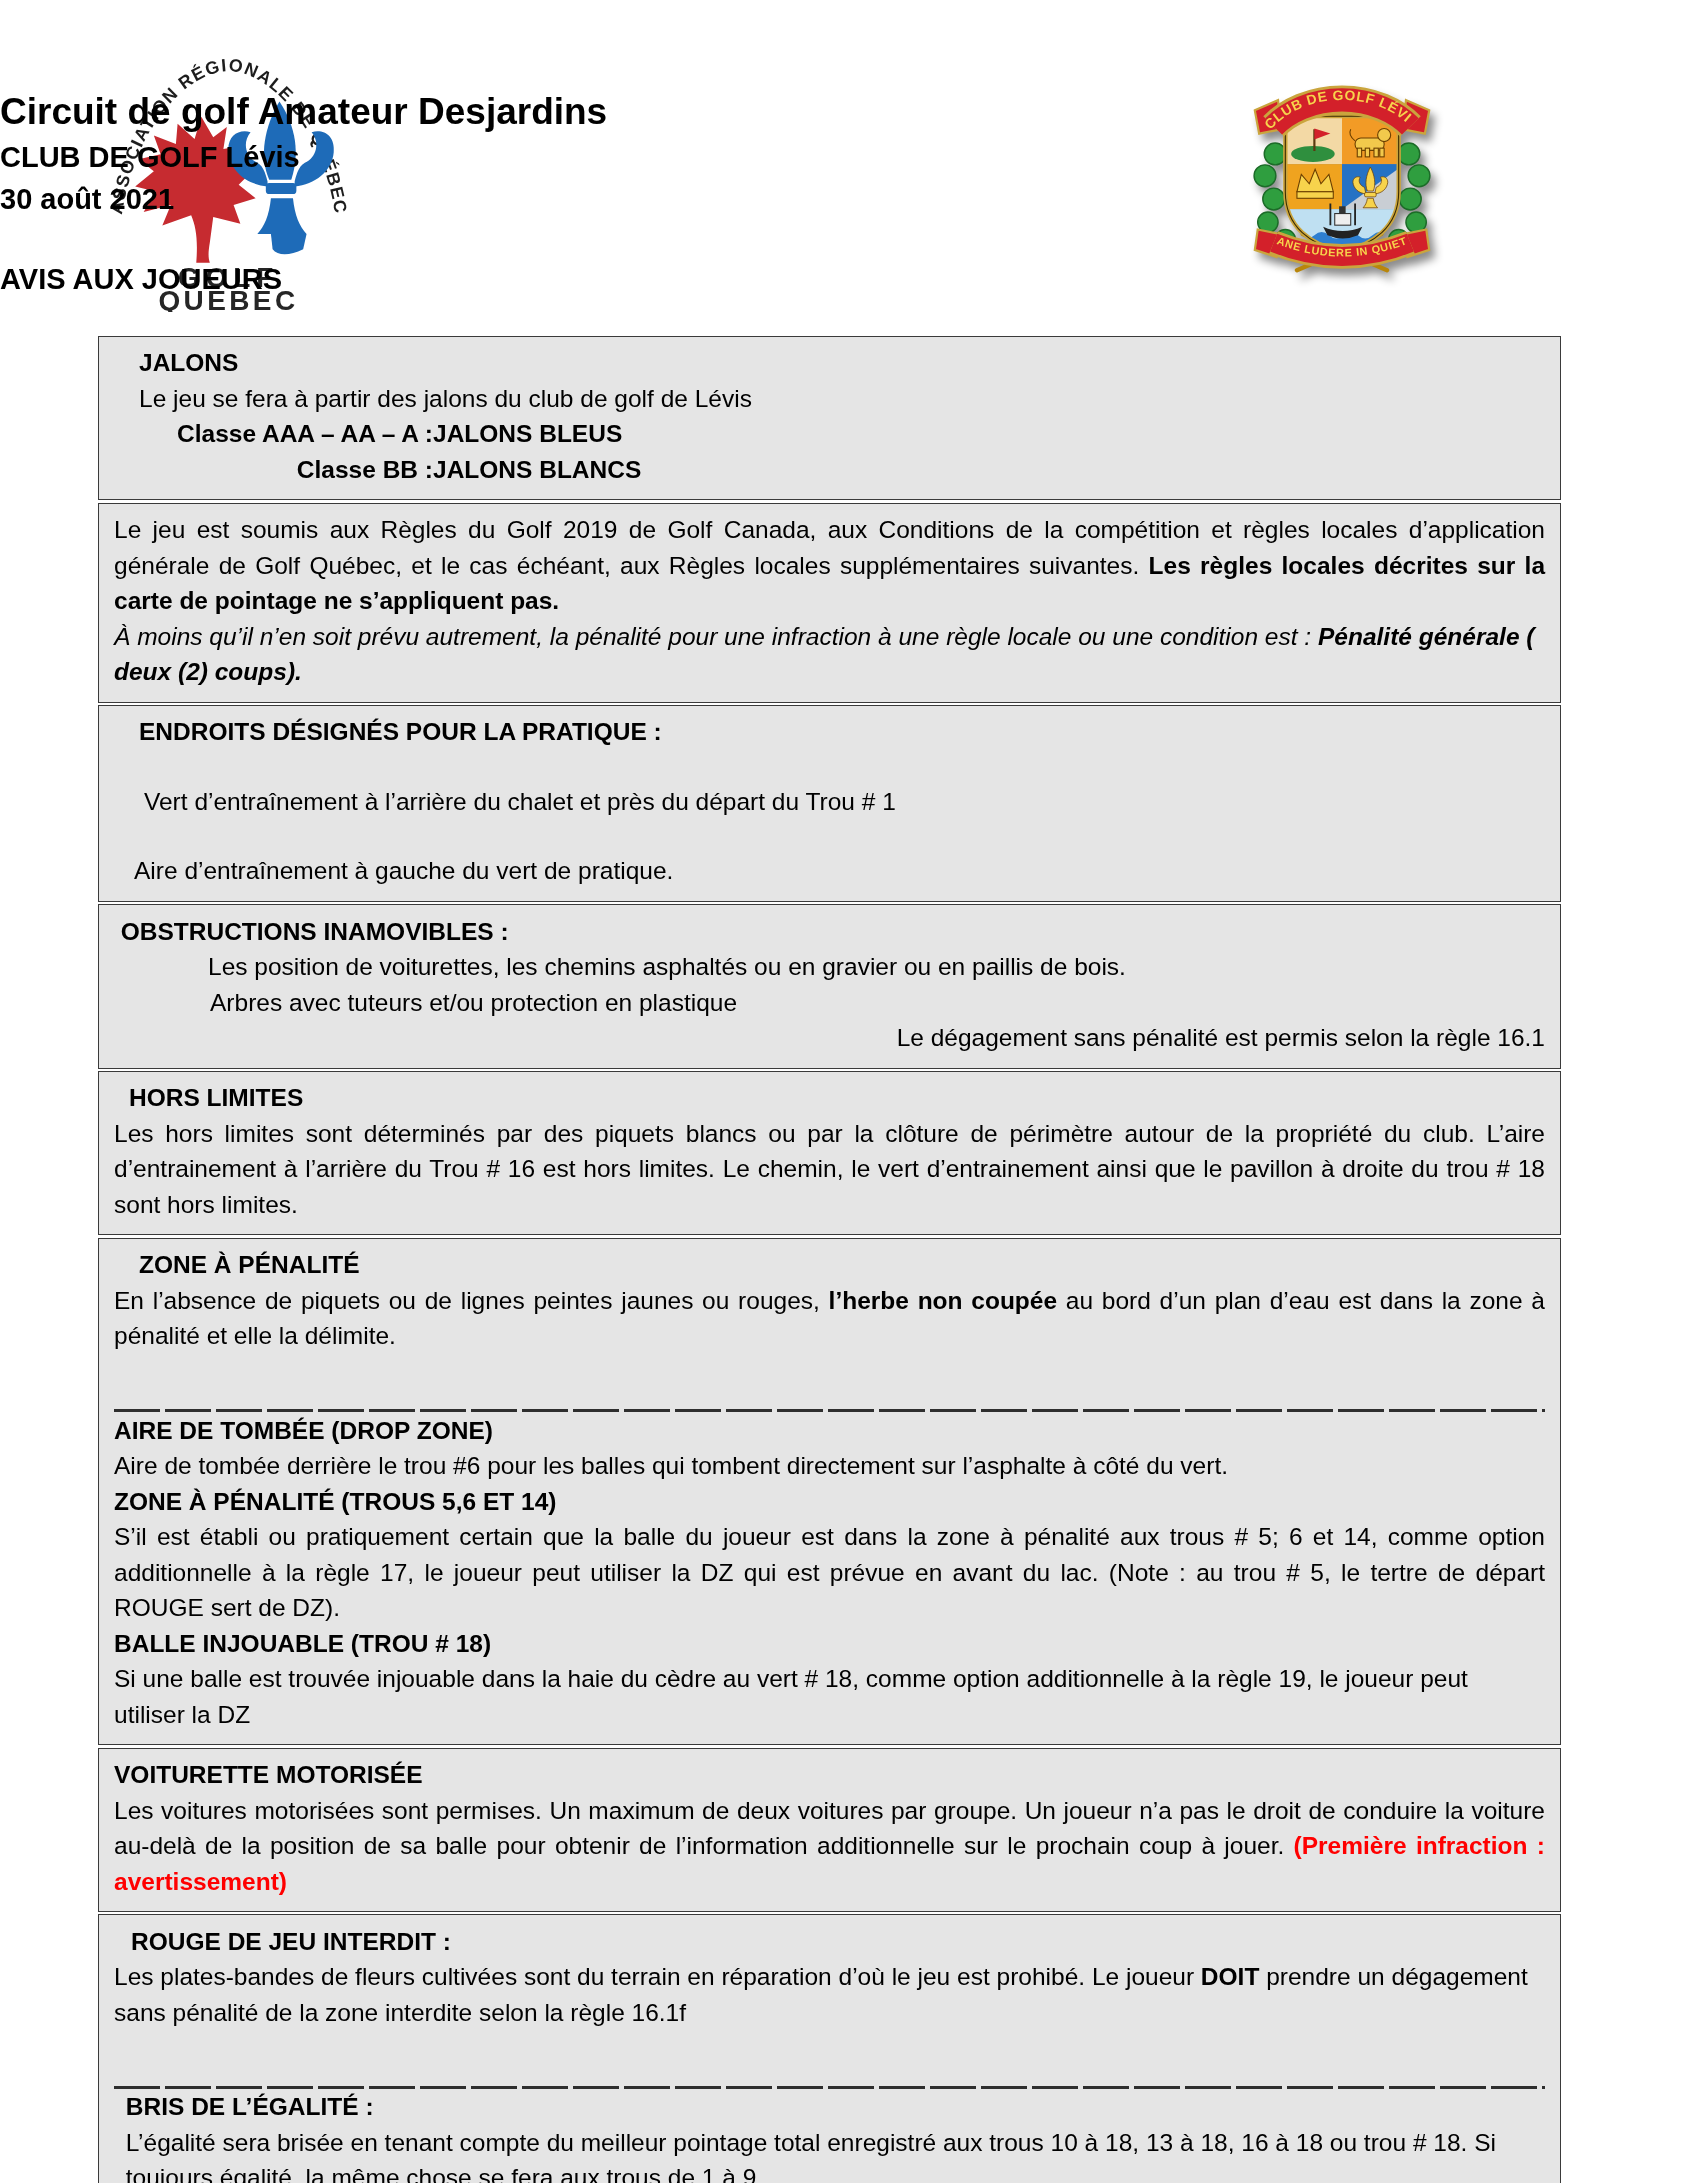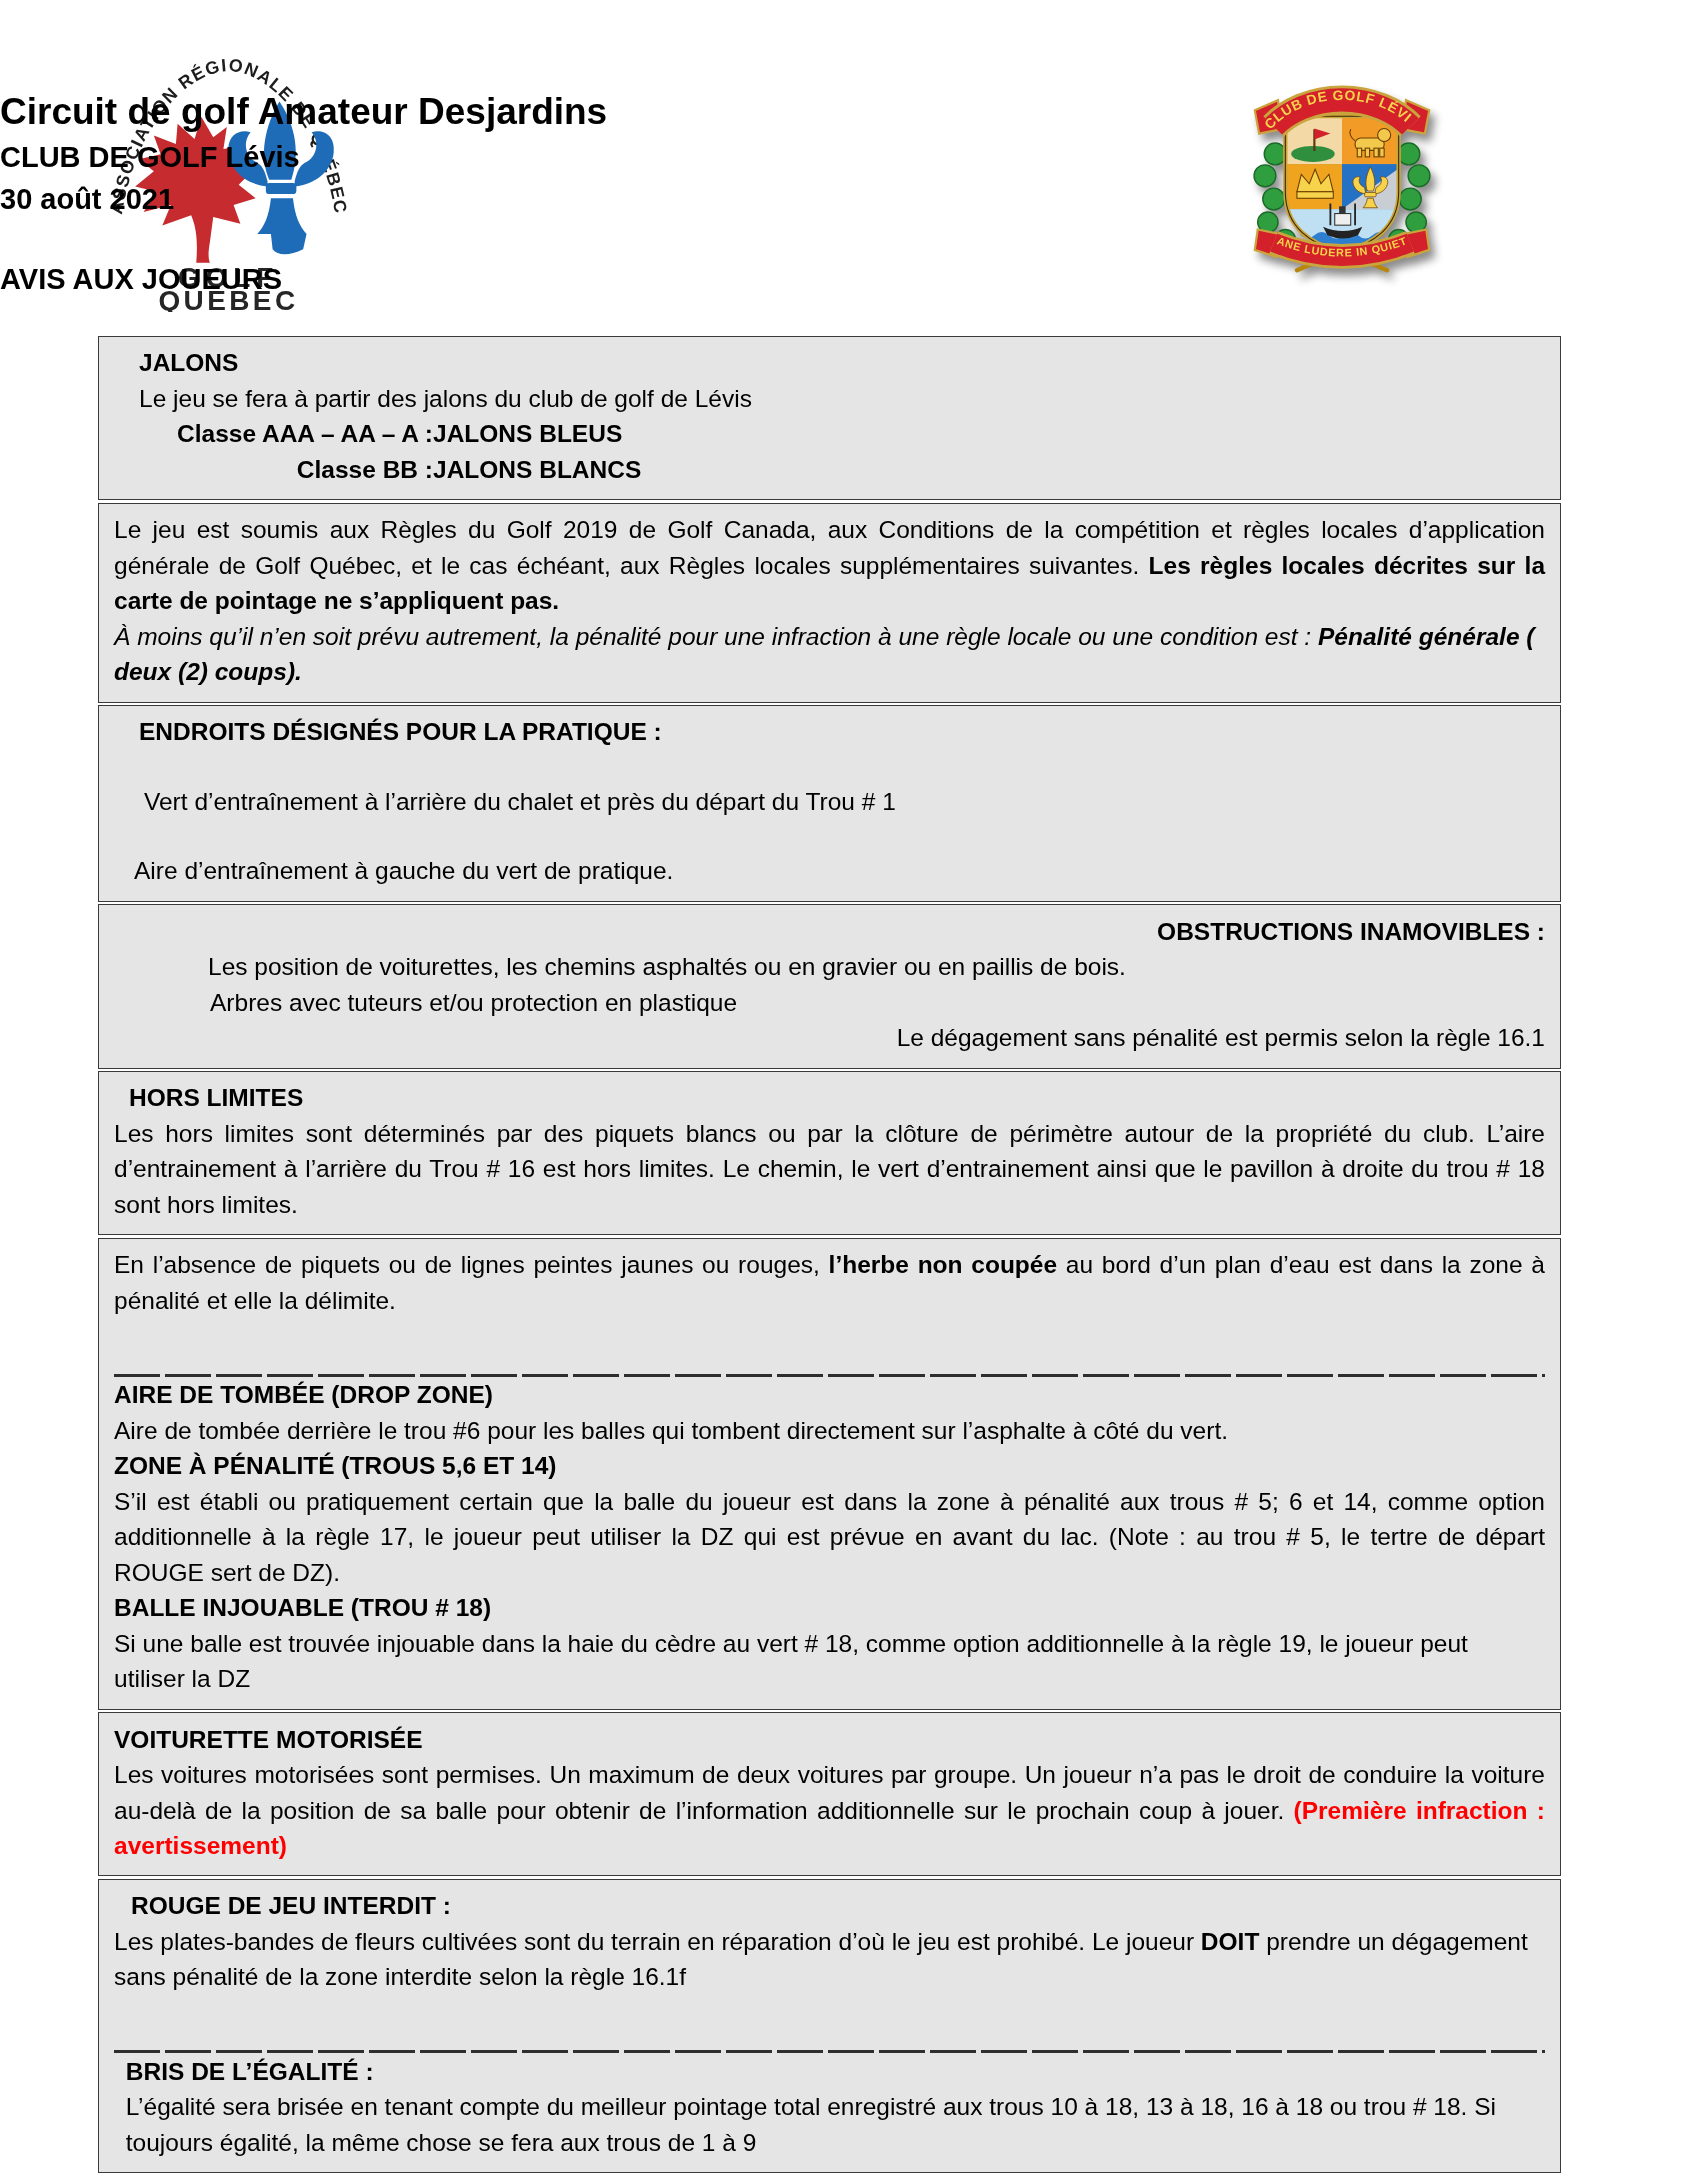--- a/index.html
+++ b/index.html
@@ -184,30 +184,31 @@
           <div class="p"><span class="i">À moins qu’il n’en soit prévu autrement, la pénalité pour une infraction à une règle locale ou une condition est : </span><span class="b i">Pénalité générale ( deux (2) coups).</span></div>
         </div>
         <div class="box">
           <div class="h" style="padding-left: 25px;"><span>ENDROITS DÉSIGNÉS POUR LA PRATIQUE :</span></div>
           <div class="spacer"></div>
           <div class="p" style="padding-left: 30px;"><span>Vert d’entraînement à l’arrière du chalet et près du départ du Trou # 1</span></div>
           <div class="spacer"></div>
           <div class="p" style="padding-left: 20px;"><span>Aire d’entraînement à gauche du vert de pratique.</span></div>
         </div>
         <div class="box">
-          <div class="h" style="padding-left: 6.7px; text-align: right;"><span>OBSTRUCTIONS  INAMOVIBLES :</span></div>
+          <div class="h" style="padding-left: 6.7px;"><span>OBSTRUCTIONS  INAMOVIBLES :</span></div>
           <div class="p" style="padding-left: 94px;"><span>Les position de voiturettes, les chemins asphaltés ou en gravier ou en paillis de bois.</span></div>
           <div class="p" style="padding-left: 96px;"><span>Arbres avec tuteurs et/ou protection en plastique</span></div>
           <div class="p" style="padding-left: 86px; text-align: right;"><span>Le dégagement sans pénalité est permis selon la règle 16.1</span></div>
         </div>
         <div class="box">
           <div class="h" style="padding-left: 15px;"><span>HORS LIMITES</span></div>
           <div class="p just"><span>Les hors limites sont déterminés par des piquets blancs ou par la clôture de périmètre autour de la propriété du club.  L’aire d’entrainement à l’arrière du Trou # 16 est hors limites. Le chemin, le vert d’entrainement ainsi que le pavillon à droite du trou # 18 sont hors limites.</span></div>
         </div>
         <div class="box">
+          <div class="h" style="padding-left: 25px;"><span>ZONE À PÉNALITÉ</span></div>
           <div class="p just"><span>En l’absence de piquets ou de lignes peintes jaunes ou rouges, </span><span class="b">l’herbe non coupée</span><span> au bord d’un plan d’eau est dans la zone à pénalité et elle la délimite.</span></div>
           <div class="spacer"></div>
           <div class="udiv"></div>
           <div class="h"><span>AIRE DE TOMBÉE (DROP ZONE)</span></div>
           <div class="p"><span>Aire de tombée derrière le trou #6 pour les balles qui tombent directement sur l’asphalte à côté du vert.</span></div>
           <div class="h"><span>ZONE À PÉNALITÉ (TROUS 5,6 ET 14)</span></div>
           <div class="p just"><span>S’il est établi ou pratiquement certain que la balle du joueur est dans la zone à pénalité aux trous # 5; 6 et 14, comme option additionnelle à la règle 17, le joueur peut utiliser la DZ qui est prévue en avant du lac. (Note : au trou # 5, le tertre de départ ROUGE sert de DZ).</span></div>
           <div class="h"><span>BALLE INJOUABLE (TROU # 18)</span></div>
           <div class="p"><span>Si une balle est trouvée injouable dans la haie du cèdre au vert # 18, comme option additionnelle à la règle 19, le joueur peut utiliser la DZ</span></div>
         </div>

